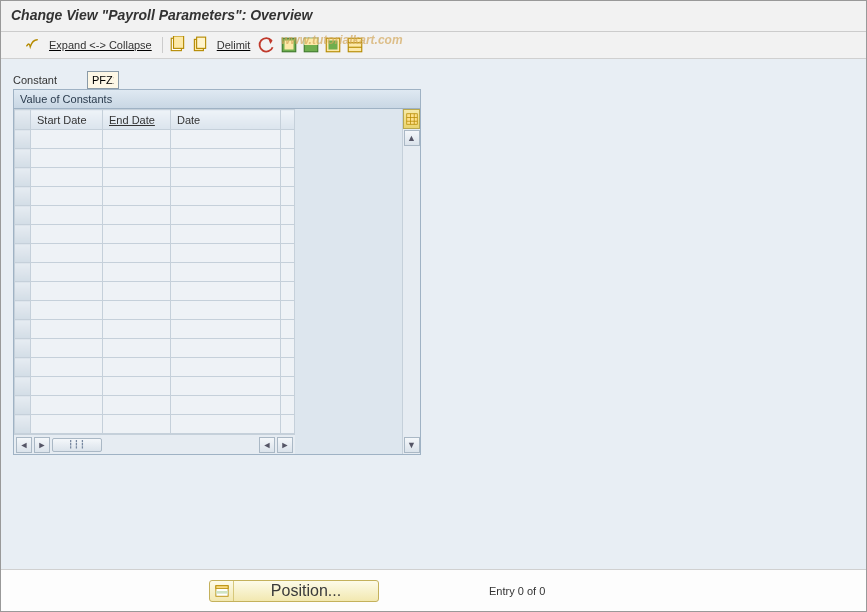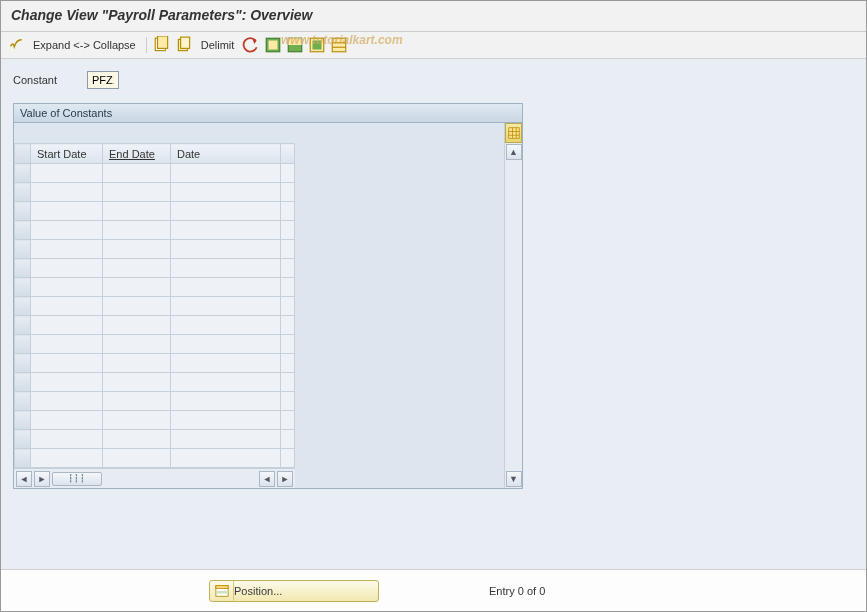--- a/index.html
+++ b/index.html
@@ -20,25 +20,26 @@
   }
   .title-bar h1 {
     font-size: 14px;
     font-style: italic;
     font-weight: bold;
     color: #333;
   }
   .toolbar {
     background: #f2f2f2;
     border-bottom: 1px solid #d0d0d0;
-    padding: 4px 6px;
+    padding: 4px 22px;
     display: flex;
     align-items: center;
     gap: 4px;
     position: relative;
+    text-decoration: underline;
   }
   .tb-btn {
     display: inline-flex;
     align-items: center;
     justify-content: center;
     width: 18px;
     height: 18px;
     cursor: pointer;
     font-size: 12px;
   }
@@ -69,55 +70,53 @@
     background: #e8eef4;
     padding: 12px;
     position: relative;
     overflow: hidden;
   }
 
   .field-row {
     display: flex;
     align-items: center;
     gap: 30px;
-    margin-bottom: 14px;
   }
   .field-label { color: #333; font-size: 11px; }
   .field-input {
     border: 1px solid #8a9aa7;
     background: #fdf7e6;
     padding: 2px 4px;
     font-size: 11px;
     width: 32px;
     height: 18px;
   }
 
   .panel {
-    width: 510px;
+    width: 408px;
     background: #dde6ee;
     border: 1px solid #9fb2c4;
   }
   .panel-header {
     background: linear-gradient(#dfe9f2, #c9d7e4);
     border-bottom: 1px solid #9fb2c4;
     padding: 3px 6px;
     font-size: 11px;
     color: #2a3b4d;
   }
 
   .grid-wrap {
     display: flex;
     background: #dde6ee;
   }
   .grid-main { flex: 0 0 auto; }
   .grid {
     border-collapse: collapse;
     font-size: 11px;
     background: #eef2f6;
-    margin-top: 20px;
   }
   .grid th, .grid td {
     border: 1px solid #c5d0da;
     text-align: left;
     font-weight: normal;
     color: #333;
   }
   .grid th {
     background: linear-gradient(#eef3f8, #dbe4ed);
     padding: 3px 6px;
@@ -204,21 +203,21 @@
     border: 1px solid #c4b15c;
     border-radius: 3px;
     cursor: pointer;
   }
   .position-btn .icon-slot {
     width:24px;height:100%;
     display:flex;align-items:center;justify-content:center;
     border-right:1px solid #d7c87a;
   }
   .position-btn .label-slot {
-    flex:1; font-size:11px; color:#3a3a3a;
+    flex:1; text-align:center; font-size:16px; color:#3a3a3a;
   }
   .entry-status { font-size: 11px; color:#333; }
 </style>
 </head>
 <body>
 
 <div class="app">
 
   <div class="title-bar">
     <h1>Change View "Payroll Parameters": Overview</h1>

